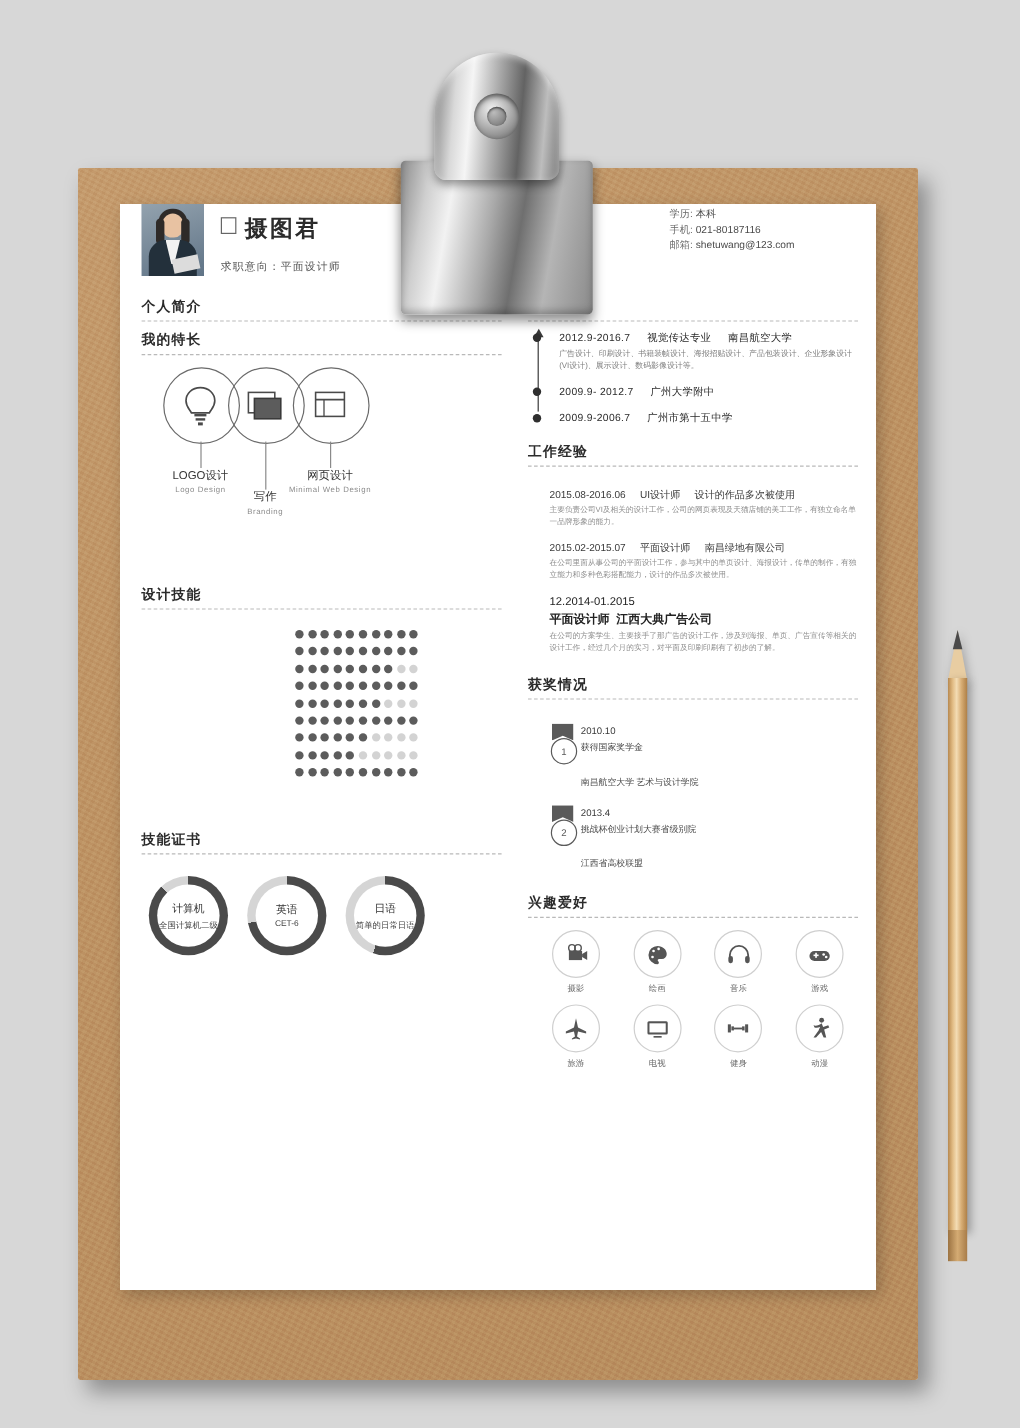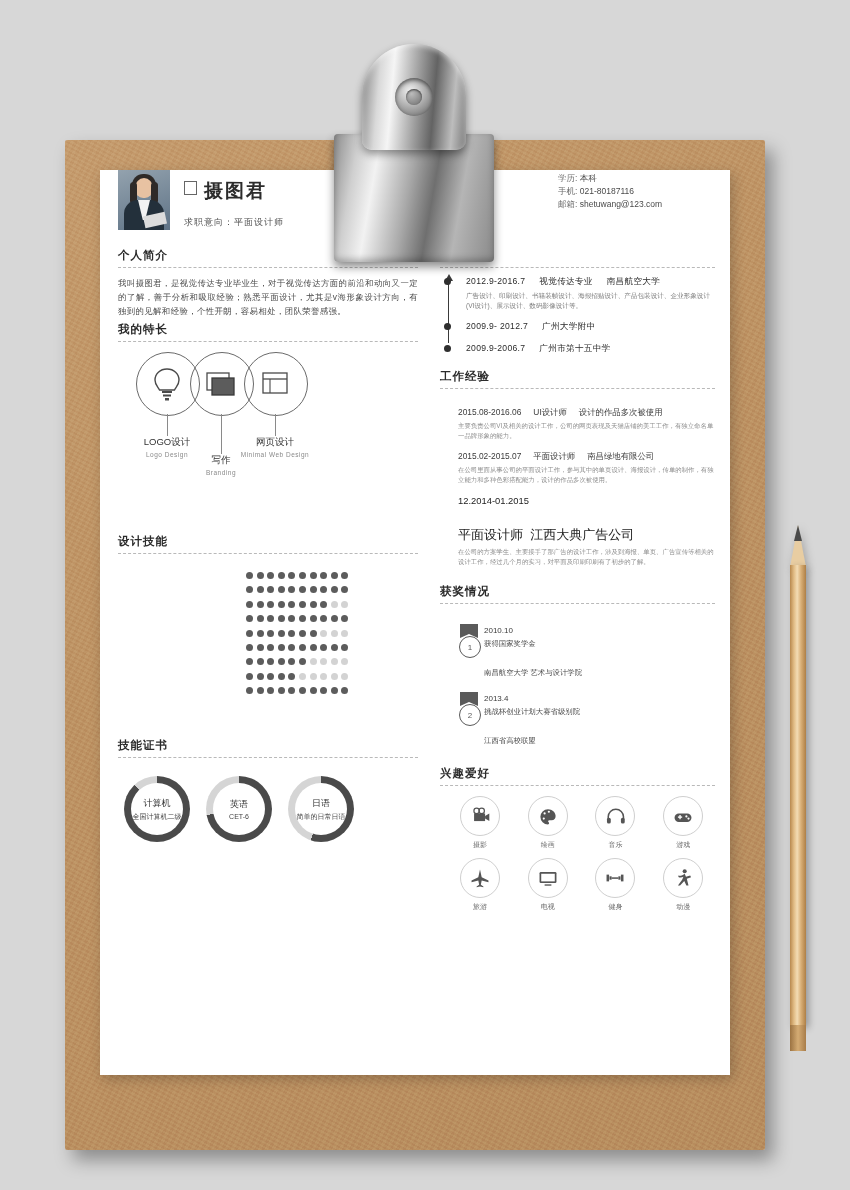--- a/index.html
+++ b/index.html
@@ -140,21 +140,21 @@
   .tl-item{position:relative;margin-bottom:10px;}
   .tl-dot{position:absolute;left:-22px;top:2px;width:7px;height:7px;border-radius:50%;background:#2f2f2f;}
   .tl-h{font-size:8.6px;color:#2b2b2b;letter-spacing:.3px;}
   .tl-h .sp{display:inline-block;width:14px;}
   .tl-d{font-size:6.6px;color:#7d7d7d;line-height:10px;margin-top:3px;}
 
   .job{margin-bottom:11px;padding-left:18px;}
   .job-h{font-size:8.4px;color:#3a3a3a;}
   .job-h.big{font-size:9.4px;color:#222;}
   .job-h .sp{display:inline-block;width:12px;}
-  .job-sub{font-size:13px;color:#222;margin-top:20px;}
+  .job-sub{font-size:10px;color:#222;margin-top:3px;font-weight:bold;}
   .job-d{font-size:6.4px;color:#8e8e8e;line-height:9.5px;margin-top:3px;}
 
   .award{display:flex;align-items:flex-start;margin-bottom:14px;padding-left:14px;}
   .medal{width:30px;flex:0 0 30px;position:relative;height:44px;}
   .medal .rib{position:absolute;left:6px;top:0;width:18px;height:14px;background:#5a5a5a;clip-path:polygon(0 0,100% 0,100% 100%,50% 72%,0 100%);}
   .medal .cir{position:absolute;left:5px;top:12px;width:20px;height:20px;border-radius:50%;border:1.5px solid #5a5a5a;color:#5a5a5a;font-size:8px;display:flex;align-items:center;justify-content:center;}
   .award-txt{padding-top:2px;}
   .award-txt .a1{font-size:8px;color:#3a3a3a;}
   .award-txt .a2{font-size:7.4px;color:#4b4b4b;margin-top:4px;}
   .award-txt .a3{font-size:7.4px;color:#4b4b4b;margin-top:19px;}
@@ -204,21 +204,20 @@
       <div><span class="lbl">邮箱:</span>
         <span>shetuwang@123.com</span></div>
     </div>
   </div>
 
   <div class="col-left" style="top:78px;">
 
     <div class="sec">
       <div class="sec-title">个人简介</div>
       <div class="dashed"></div>
-      <div class="para">我叫摄图君，是视觉传达专业毕业生，对于视觉传达方面的前沿和动向又一定的了解，善于分析和吸取经验；熟悉平面设计，尤其是v海形象设计方向，有独到的见解和经验，个性开朗，容易相处，团队荣誉感强。</div>
     </div>
 
     <div class="sec" style="margin-top:0;">
       <div class="sec-title">我的特长</div>
       <div class="dashed"></div>
       <div class="circles">
         <div class="circ c1">
           <svg width="60" height="60" viewBox="0 0 60 60">
             <path d="M30 16c-7 0-12 5-12 11 0 5 3 7 4.5 10h15c1.5-3 4.5-5 4.5-10 0-6-5-11-12-11z" fill="none" stroke="#4a4a4a" stroke-width="1.4"></path>
             <rect x="25" y="38" width="10" height="2" fill="#4a4a4a"></rect>

